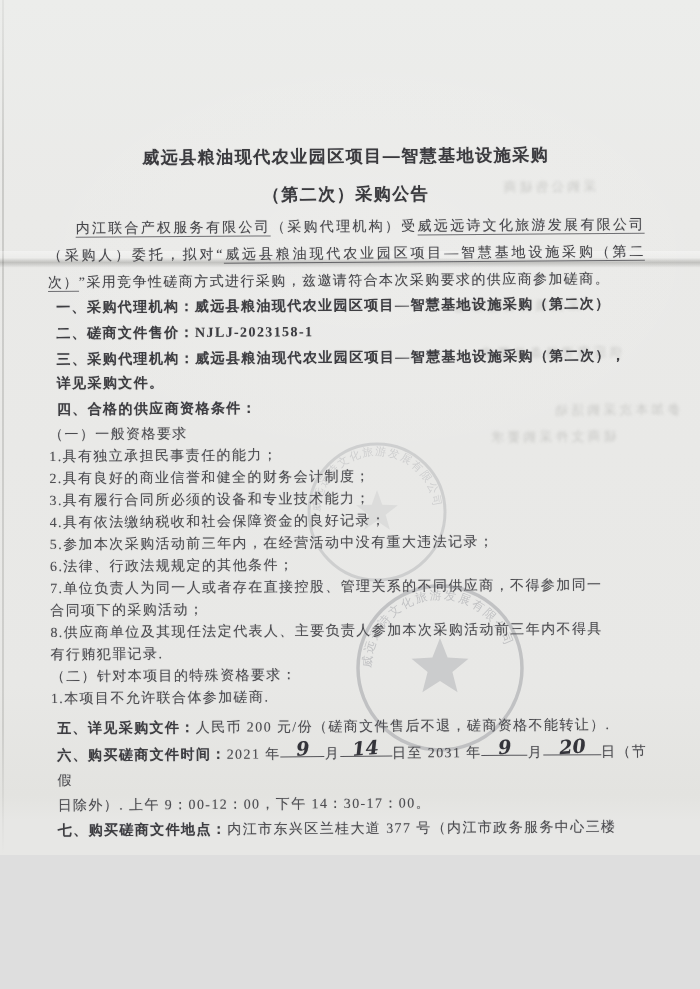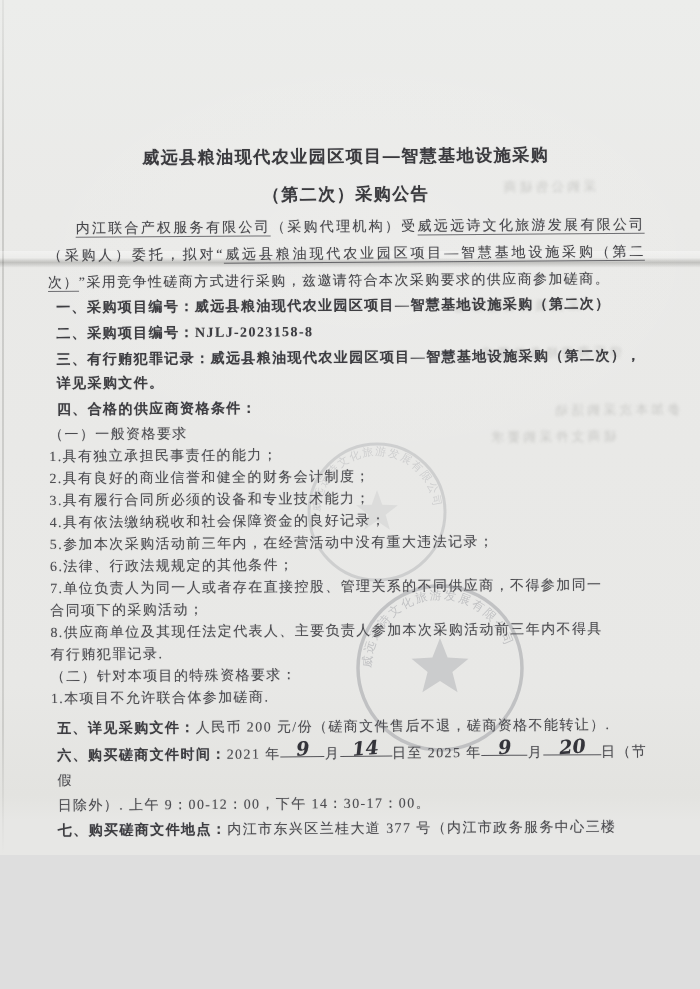--- a/index.html
+++ b/index.html
@@ -99,43 +99,43 @@
   </svg>
 
   <div class="content">
     <div class="title">威远县粮油现代农业园区项目—智慧基地设施采购</div>
     <div class="title t2">（第二次）采购公告</div>
 
     <p class="intro">
       <span class="u">内江联合产权服务有限公司</span><span>（采购代理机构）受</span><span class="u">威远远诗文化旅游发展有限公司</span><span>（采购人）委托，拟对“</span><span class="u">威远县粮油现代农业园区项目—智慧基地设施采购（第二次）</span><span>”采用竞争性磋商方式进行采购，兹邀请符合本次采购要求的供应商参加磋商。</span>
     </p>
 
-    <div class="major"><span>一、采购项目编号：</span><span>威远县粮油现代农业园区项目—智慧基地设施采购（第二次）</span></div>
-    <div class="major"><span>二、采购项目编号：</span><span>NJLJ-2023158-8</span></div>
-    <div class="major"><span>三、有行贿犯罪记录：</span><span>威远县粮油现代农业园区项目—智慧基地设施采购（第二次），
+    <div class="major"><span>一、采购代理机构：</span><span>威远县粮油现代农业园区项目—智慧基地设施采购（第二次）</span></div>
+    <div class="major"><span>二、磋商文件售价：</span><span>NJLJ-2023158-1</span></div>
+    <div class="major"><span>三、采购代理机构：</span><span>威远县粮油现代农业园区项目—智慧基地设施采购（第二次），
 详见采购文件。</span></div>
     <div class="major"><span>四、合格的供应商资格条件：</span></div>
 
     <div class="sub">（一）一般资格要求</div>
     <div class="sub">1.具有独立承担民事责任的能力；</div>
     <div class="sub">2.具有良好的商业信誉和健全的财务会计制度；</div>
     <div class="sub">3.具有履行合同所必须的设备和专业技术能力；</div>
     <div class="sub">4.具有依法缴纳税收和社会保障资金的良好记录；</div>
     <div class="sub">5.参加本次采购活动前三年内，在经营活动中没有重大违法记录；</div>
     <div class="sub">6.法律、行政法规规定的其他条件；</div>
     <div class="sub">7.单位负责人为同一人或者存在直接控股、管理关系的不同供应商，不得参加同一
 合同项下的采购活动；</div>
     <div class="sub">8.供应商单位及其现任法定代表人、主要负责人参加本次采购活动前三年内不得具
 有行贿犯罪记录.</div>
     <div class="sub">（二）针对本项目的特殊资格要求：</div>
     <div class="sub">1.本项目不允许联合体参加磋商.</div>
 
     <div class="item gap-top"><span class="lbl">五、详见采购文件：</span><span>人民币 200 元/份（磋商文件售后不退，磋商资格不能转让）.</span></div>
 
     <div class="item">
-      <span class="lbl">六、购买磋商文件时间：</span><span>2021 年</span><span class="hw-slot w44"><span class="hw">9</span></span><span>月</span><span class="hw-slot w52"><span class="hw">14</span></span><span>日至 2025 年</span><span class="hw-slot w46"><span class="hw">9</span></span><span>月</span><span class="hw-slot w58"><span class="hw">20</span></span><span>日（节假</span>
+      <span class="lbl">六、购买磋商文件时间：</span><span>2021 年</span><span class="hw-slot w44"><span class="hw">9</span></span><span>月</span><span class="hw-slot w52"><span class="hw">14</span></span><span>日至 2031 年</span><span class="hw-slot w46"><span class="hw">9</span></span><span>月</span><span class="hw-slot w58"><span class="hw">20</span></span><span>日（节假</span>
     </div>
     <div class="item">日除外）. 上午 9：00-12：00，下午 14：30-17：00。</div>
 
     <div class="item"><span class="lbl">七、购买磋商文件地点：</span><span>内江市东兴区兰桂大道 377 号（内江市政务服务中心三楼</span></div>
   </div>
 
 </div>
 
 </body></html>

